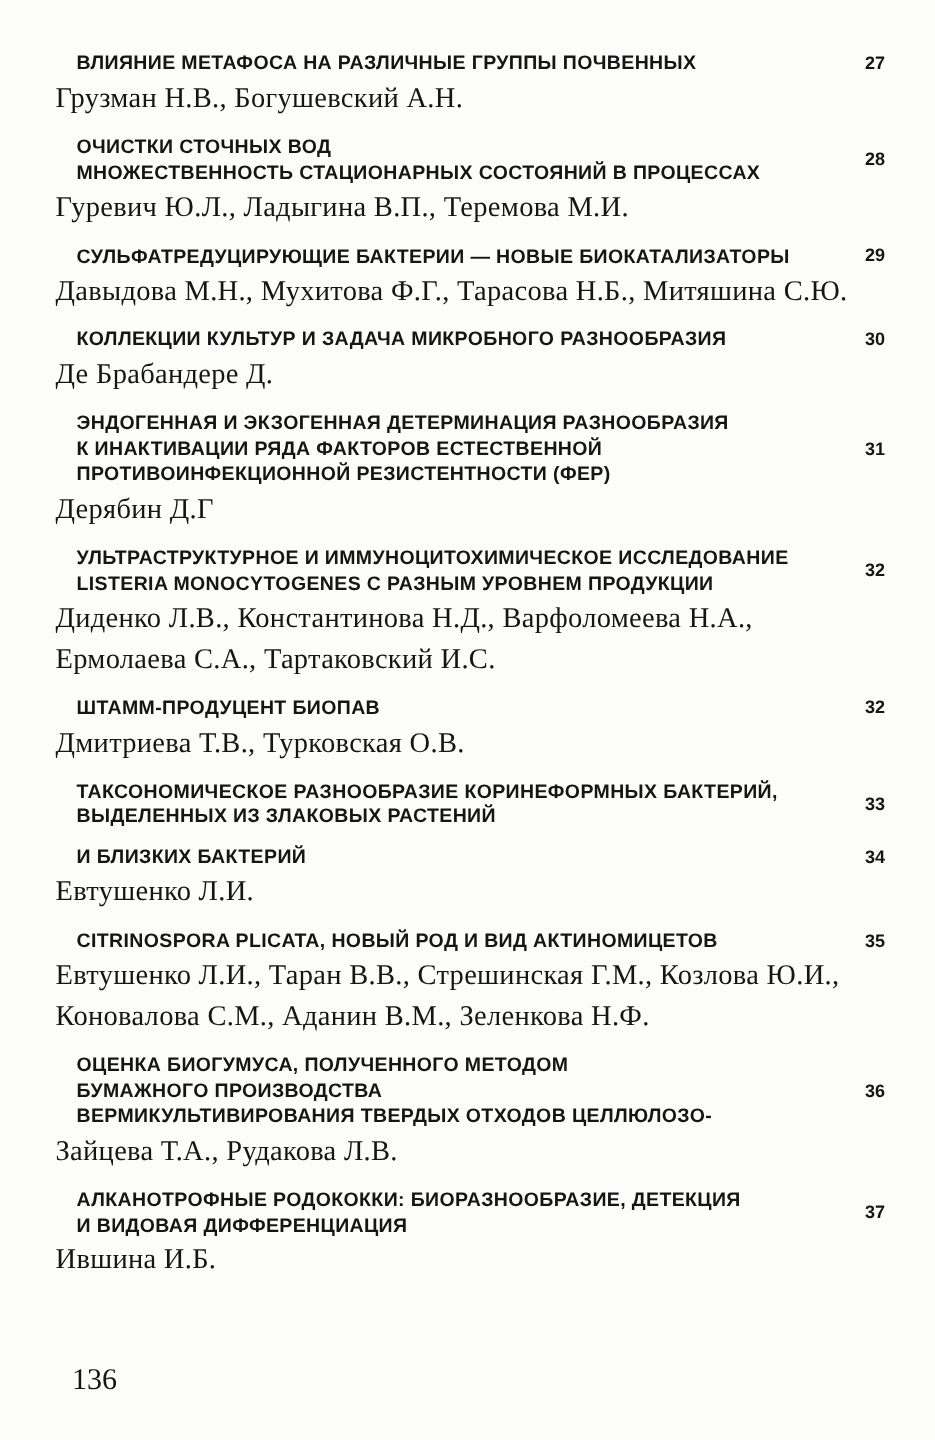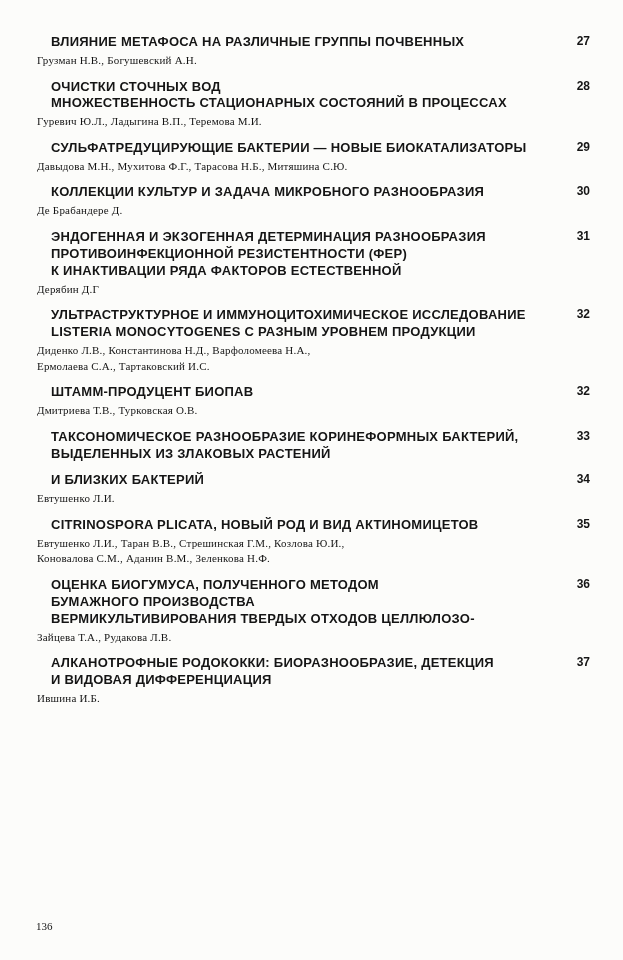--- a/index.html
+++ b/index.html
@@ -11,21 +11,21 @@
     font-family: "Liberation Sans", sans-serif;
     position: relative;
     overflow: hidden;
   }
   .page {
     padding: 34px 33px 0 37px;
   }
   .entry { margin-bottom: 10px; }
   .entry-head {
     display: flex;
-    align-items: flex-start;
+    align-items: center;
   }
   .title {
     flex: 1 1 auto;
     min-width: 0;
     padding-left: 14px;
     font-weight: bold;
     font-size: 13px;
     line-height: 1.3;
     letter-spacing: 0.25px;
   }
@@ -34,30 +34,30 @@
     flex: 0 0 auto;
     width: 28px;
     text-align: right;
     font-weight: bold;
     font-size: 12px;
     line-height: 1.3;
   }
   .authors {
     margin-top: 2px;
     font-family: "Liberation Serif", serif;
-    font-size: 11px;
+    font-size: 19px;
     line-height: 1.42;
     letter-spacing: 0.2px;
   }
   .folio {
     position: absolute;
-    left: 36px;
+    left: 48px;
     bottom: 28px;
     font-family: "Liberation Serif", serif;
-    font-size: 11px;
+    font-size: 20px;
   }
 </style>
 </head>
 <body>
 
 <div class="page">
   <div>
       <div class="entry">
         <div class="entry-head">
           <div class="title">
@@ -100,22 +100,22 @@
           <div class="page-num">30</div>
         </div>
         <div class="authors">
           <div class="author-line">Де Брабандере Д.</div>
         </div>
       </div>
       <div class="entry">
         <div class="entry-head">
           <div class="title">
             <div class="title-line">ЭНДОГЕННАЯ И ЭКЗОГЕННАЯ ДЕТЕРМИНАЦИЯ РАЗНООБРАЗИЯ</div>
+            <div class="title-line">К ИНАКТИВАЦИИ РЯДА ФАКТОРОВ ЕСТЕСТВЕННОЙ</div>
             <div class="title-line">ПРОТИВОИНФЕКЦИОННОЙ РЕЗИСТЕНТНОСТИ (ФЕР)</div>
-            <div class="title-line">К ИНАКТИВАЦИИ РЯДА ФАКТОРОВ ЕСТЕСТВЕННОЙ</div>
           </div>
           <div class="page-num">31</div>
         </div>
         <div class="authors">
           <div class="author-line">Дерябин Д.Г</div>
         </div>
       </div>
       <div class="entry">
         <div class="entry-head">
           <div class="title">

